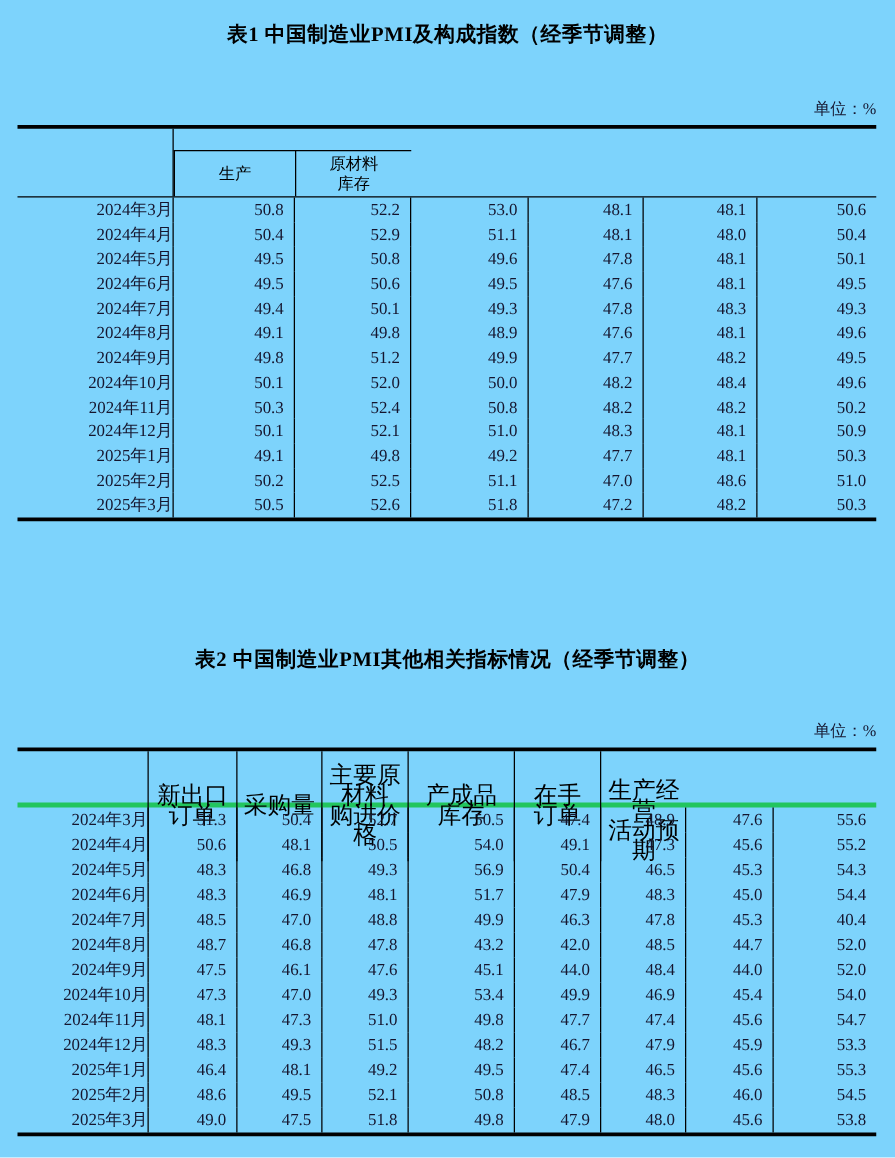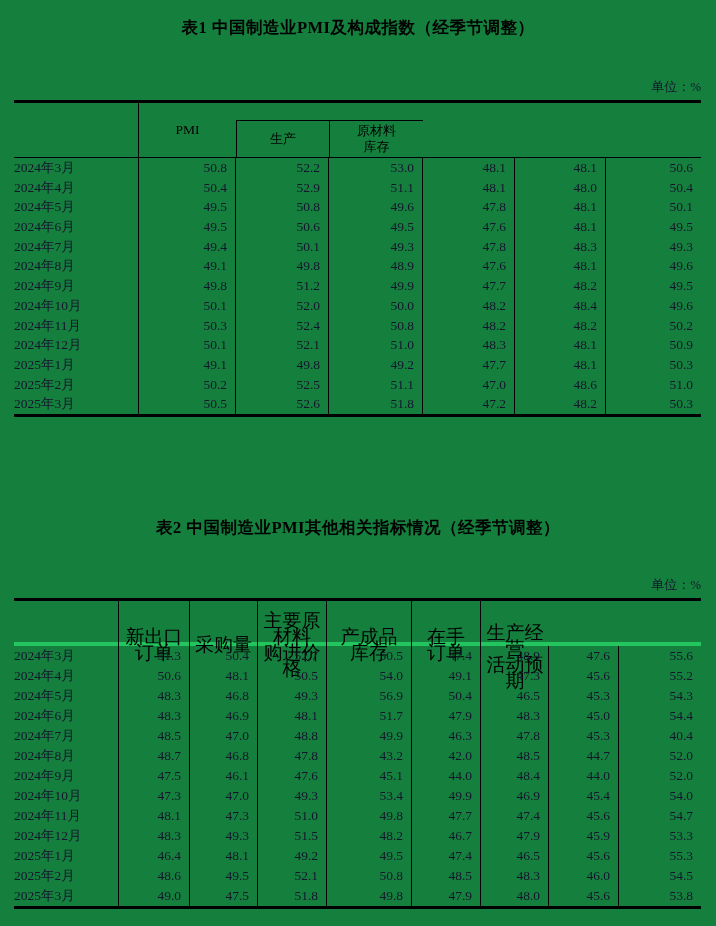--- a/index.html
+++ b/index.html
@@ -4,21 +4,21 @@
 <style>
   html, body {
     margin: 0;
     padding: 0;
     background: #ffffff;
   }
   .page {
     position: relative;
     width: 716px;
     height: 926px;
-    background: #15803d;
+    background: #7dd3fc;
     font-family: "Liberation Serif", "DejaVu Serif", serif;
     color: #000000;
     overflow: hidden;
   }
   .tbl-title {
     position: absolute;
     left: 0;
     width: 716px;
     text-align: center;
     font-size: 16.5px;
@@ -90,21 +90,21 @@
   .t2-head .hcell:last-child { border-right: none; margin-top: 24px; }
 
   
   .trow {
     font-size: 13.5px;
     color: #15152e;
   }
   .tbl-1 .trow { height: 19.7px; line-height: 19.7px; }
   .tbl-2 .trow { height: 20px;   line-height: 20px; }
   .trow .mcell {
-    text-align: left;
+    text-align: right;
     border-right: 1px solid #000;
     overflow: hidden;
   }
   .trow .vcell {
     text-align: right;
     padding-right: 8px;
     border-right: 1px solid #000;
     box-sizing: border-box;
     overflow: hidden;
   }
@@ -114,21 +114,20 @@
 <body>
 
 <div class="page">
 
   <div class="tbl-title title-1">表1 中国制造业PMI及构成指数（经季节调整）</div>
   <div class="unit-label unit-1">单位：%</div>
 
   <div class="tbl tbl-1">
     <div class="t1-head t1-cols">
       <div class="corner"></div>
-      <div class="pmi">PMI</div>
       <div class="subcell">生产</div>
       <div class="subcell">原材料
 库存</div>
     </div>
     <div>
         <div class="trow t1-cols">
           <div class="mcell">2024年3月</div>
           <div class="vcell">50.8</div>
           <div class="vcell">52.2</div>
           <div class="vcell">53.0</div>

